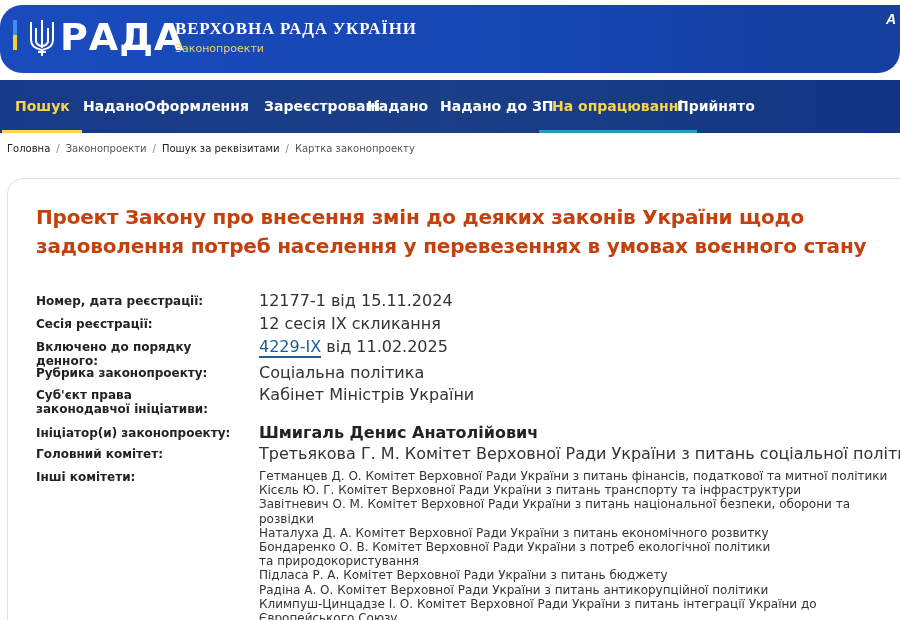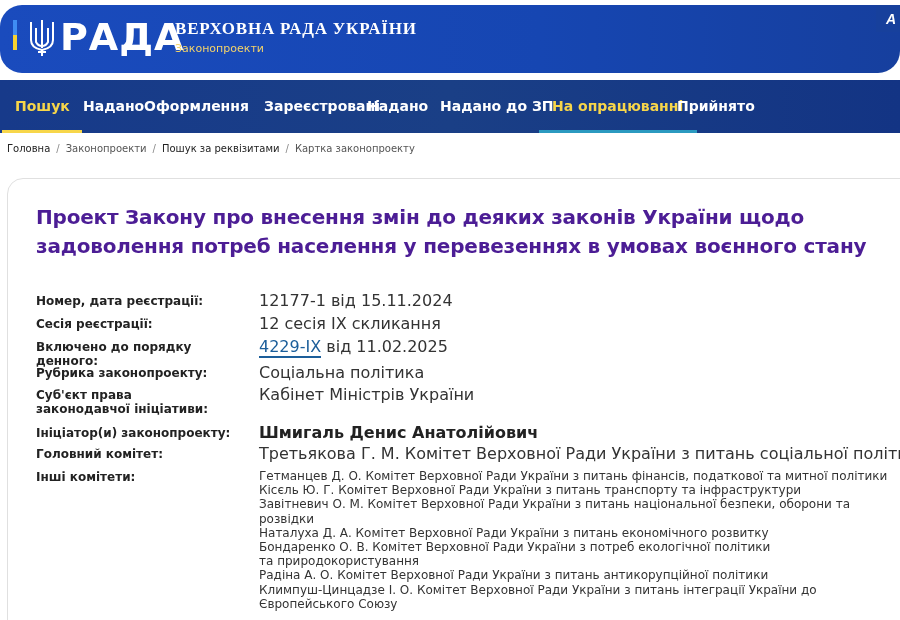--- a/index.html
+++ b/index.html
@@ -58,21 +58,21 @@
     .breadcrumb .crumb.dark { color: #222; }
     .breadcrumb .sep { color: #888; margin: 0 6px; }
 
     
     .card {
       position: absolute; left: 7px; top: 178px; width: 910px; height: 460px;
       border: 1px solid #e0e0e0; border-radius: 16px; background: #fff;
     }
     .title {
       position: absolute; left: 36px; top: 203px; width: 840px; font-size: 20px;
-      font-weight: 700; line-height: 29px; color: #4c1d95; font-family: "DejaVu Sans", sans-serif;
+      font-weight: 700; line-height: 29px; color: #c2410c; font-family: "DejaVu Sans", sans-serif;
       letter-spacing: -0.2px;
     }
 
     .row { position: absolute; left: 36px; font-family: "DejaVu Sans", sans-serif; }
     .lbl {
       position: absolute; left: 0; width: 200px; font-weight: 700; font-size: 12px;
       color: #222; line-height: 14px;
     }
     .val {
       position: absolute; left: 223px; width: 640px; font-size: 16px; color: #333;
@@ -171,15 +171,16 @@
 </div>
 <div class="row" style="top:470px">
   <div class="lbl">Інші комітети:</div>
 </div>
 <div class="committees">
   <div>Гетманцев Д. О. Комітет Верховної Ради України з питань фінансів, податкової та митної політики</div>
   <div>Кісєль Ю. Г. Комітет Верховної Ради України з питань транспорту та інфраструктури</div>
   <div>Завітневич О. М. Комітет Верховної Ради України з питань національної безпеки, оборони та розвідки</div>
   <div>Наталуха Д. А. Комітет Верховної Ради України з питань економічного розвитку</div>
   <div style="width:520px">Бондаренко О. В. Комітет Верховної Ради України з потреб екологічної політики та природокористування</div>
+  <div>Підласа Р. А. Комітет Верховної Ради України з питань бюджету</div>
   <div>Радіна А. О. Комітет Верховної Ради України з питань антикорупційної політики</div>
   <div style="width:632px">Климпуш-Цинцадзе І. О. Комітет Верховної Ради України з питань інтеграції України до Європейського Союзу</div>
 </div>
 
 </body></html>

